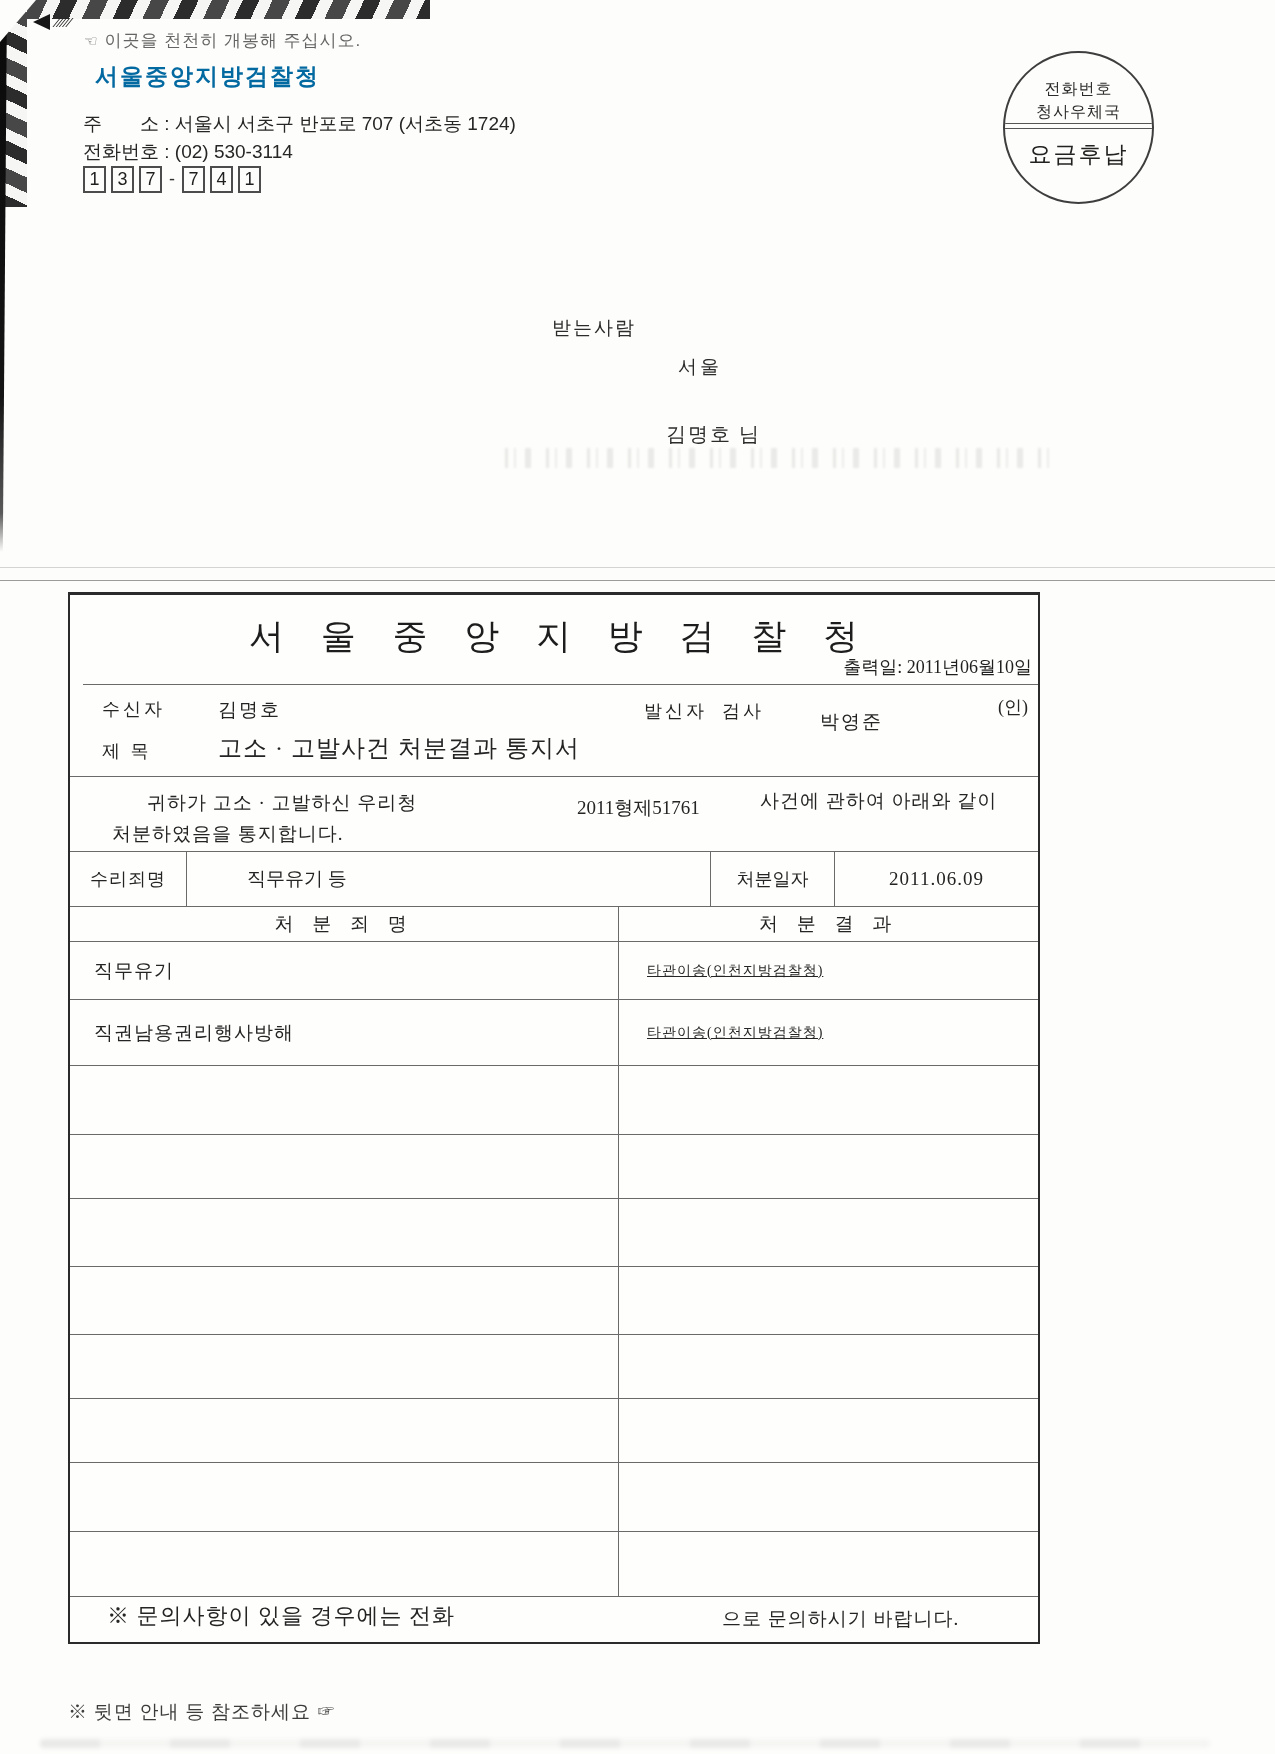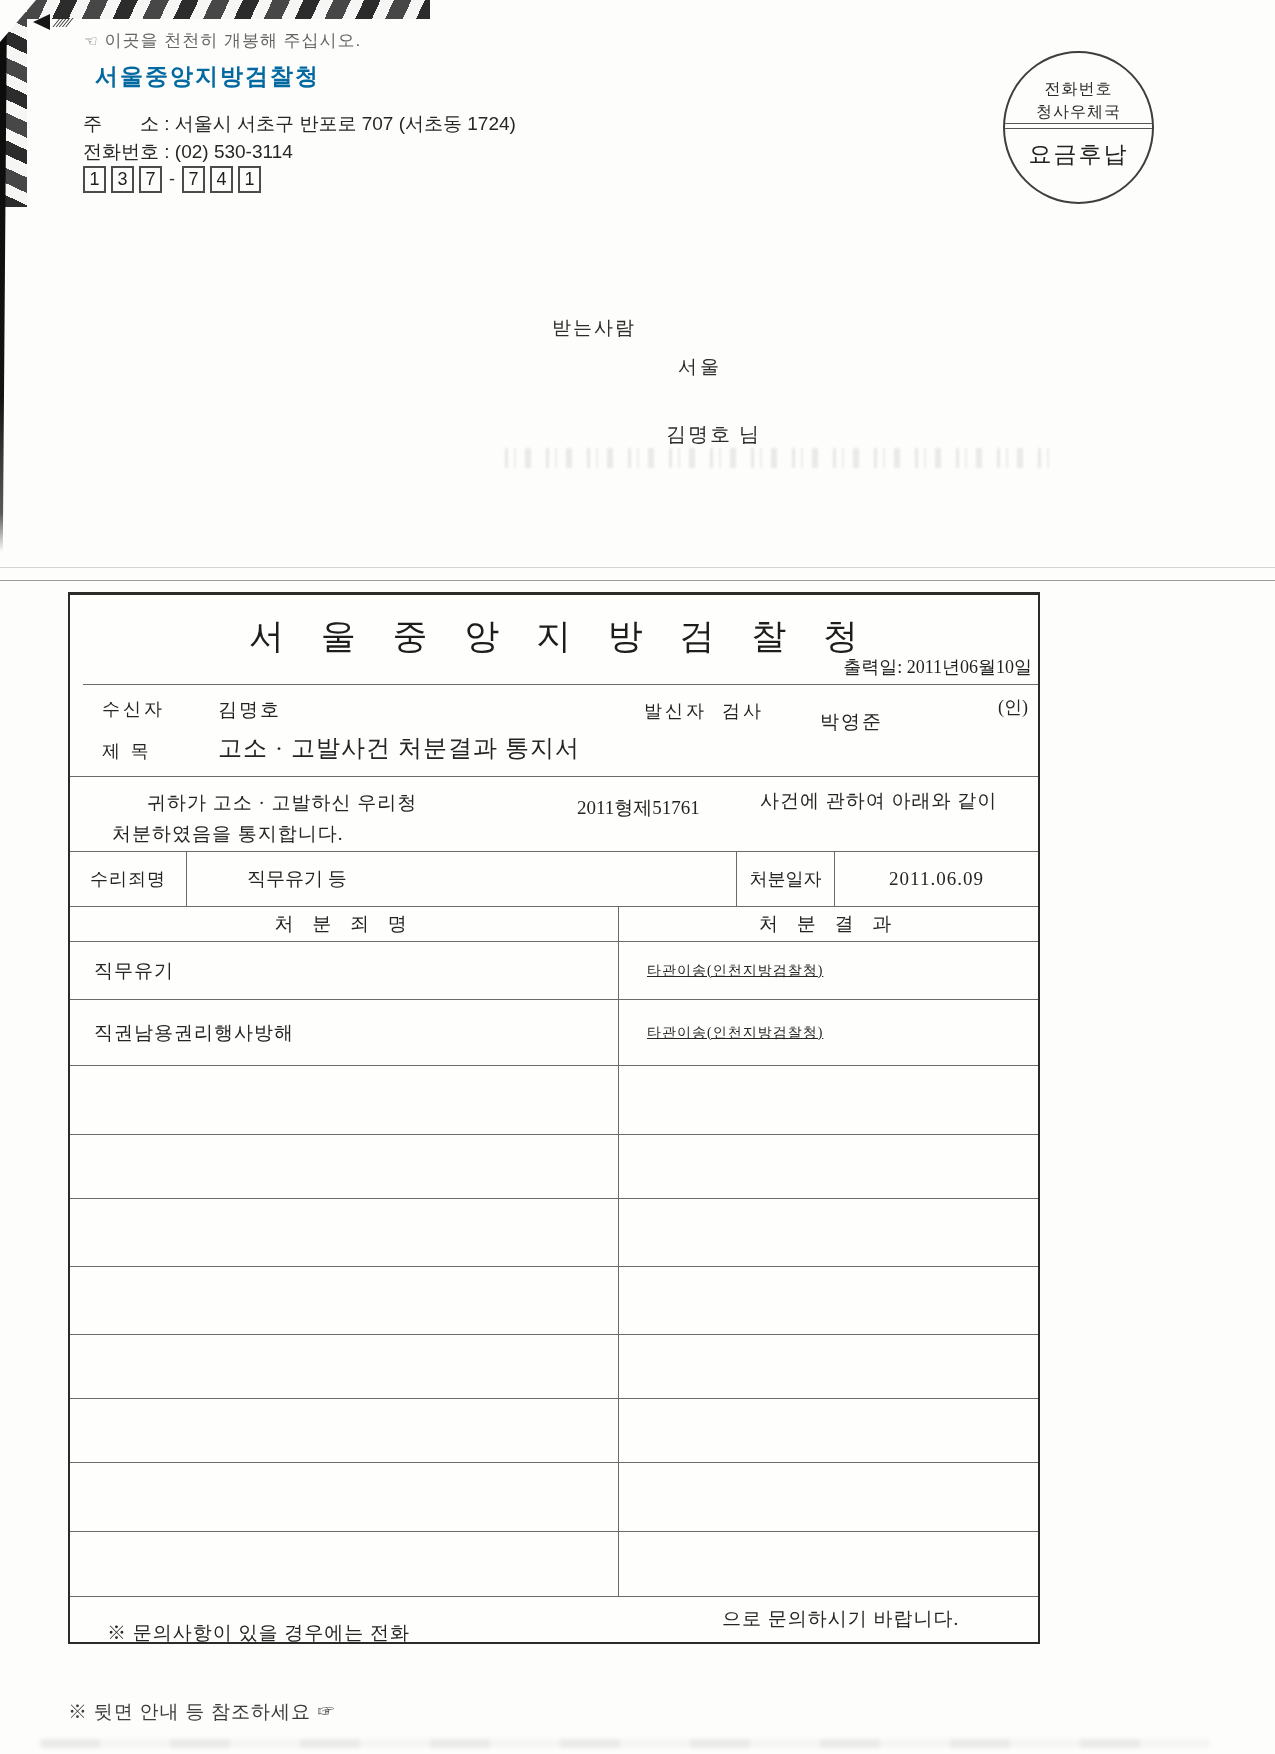--- a/index.html
+++ b/index.html
@@ -108,33 +108,33 @@
   .r-disp2 { height:66px; display:flex; }
   .r-footer { height:45px; }
 
   .cell-label {
     width:117px; border-right:1px solid #6a6a6a; display:flex;
     align-items:center; justify-content:center; font-size:18px;
     letter-spacing:1px; color:#242424;
   }
   .cell-value { flex:1; display:flex; align-items:center; padding-left:60px; font-size:19px; }
   .cell-datelabel {
-    width:99px; border-left:1px solid #6a6a6a; border-right:1px solid #6a6a6a;
+    width:125px; border-left:1px solid #6a6a6a; border-right:1px solid #6a6a6a;
     display:flex; align-items:center; justify-content:center; font-size:18px;margin-left:24px;
   }
   .cell-datevalue { width:203px; display:flex; align-items:center; justify-content:center; font-size:19px; letter-spacing:1px; }
   .cell-crime-mid { flex:1; display:flex; align-items:center; padding-left:60px; font-size:19px; }
 
   .col-left { width:549px; border-right:1px solid #6a6a6a; display:flex; align-items:center; }
   .col-right { flex:1; display:flex; align-items:center; }
   .hdr .col-left, .hdr .col-right { justify-content:center; font-size:19px; letter-spacing:7px; white-space:pre; }
   .disp-crime { padding-left:24px; font-size:19px; letter-spacing:1px; }
   .disp-result { padding-left:28px; font-size:14px; letter-spacing:1px;text-decoration:underline; }
 
-  .fl { position:absolute; left:37px; top:23px; font-size:19px; letter-spacing:1px; }
+  .fl { position:absolute; left:37px; top:4px; font-size:22px; letter-spacing:1px; }
   .fr { position:absolute; left:652px; top:9px; font-size:19px; letter-spacing:1px; }
   .back-note { left:68px; top:1699px; font-size:19px; color:#3c3c3c; letter-spacing:1px; }
 
   
   .p-recv-l { left:32px; top:12px; font-size:18px; letter-spacing:3px; }
   .p-recv-v { left:148px; top:12px; font-size:19px; letter-spacing:2px; }
   .p-send-l { left:574px; top:14px; font-size:18px; letter-spacing:3px; }
   .p-send-v { left:750px; top:24px; font-size:19px; letter-spacing:2px; }
   .p-seal   { left:928px; top:10px; font-size:18px; }
   .p-subj-l { left:32px; top:54px; font-size:18px; letter-spacing:3px; }

